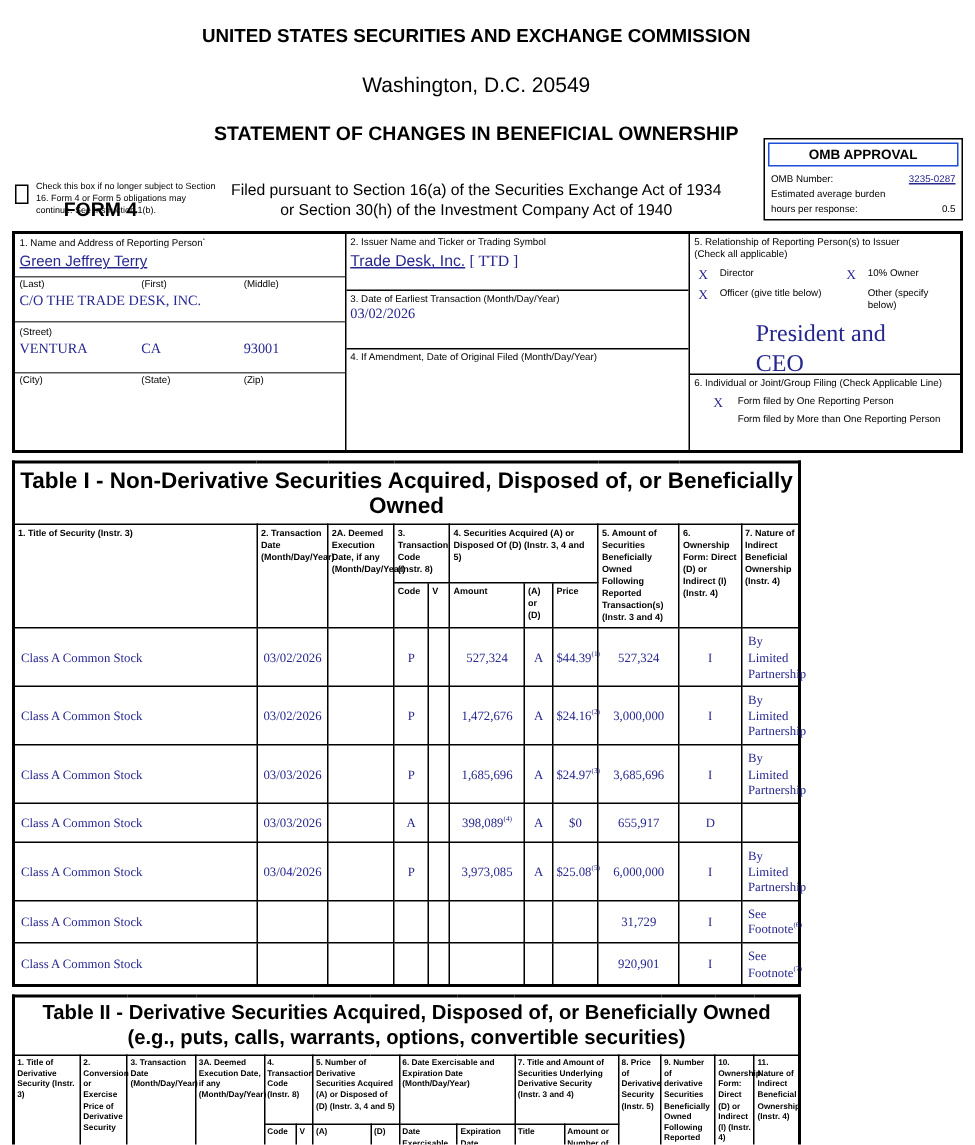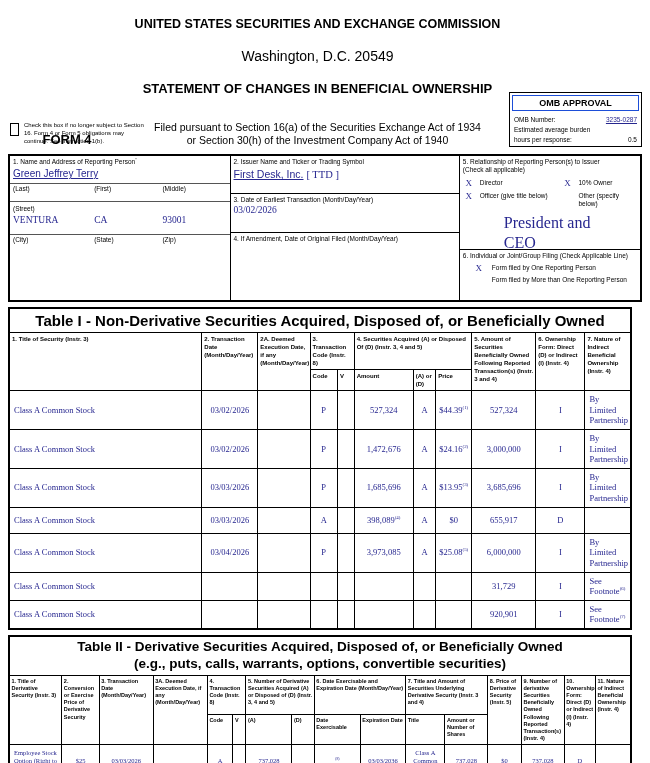--- a/index.html
+++ b/index.html
@@ -46,21 +46,21 @@
   .sec2 { height:38px; } .sec3 { height:39px; } .sec4 { height:67px; }
   .sec5 { height:93px; } .sec6 { height:53px; border-top:1px solid #000; }
   .chk-grid { display:grid; grid-template-columns:56% 44%; padding:1px 2px; }
   .chk-item { display:flex; gap:4px; margin:1.5px 0; }
   .xmark { width:14px; text-align:center; font-size:9px; flex:none; }
   .chk-lbl { font-size:6.5px; line-height:1.3; padding-top:1px; }
   .officer-title { font-size:16px; width:95px; margin:2px 0 0 44px; line-height:1.25; }
   .filing-row { display:flex; gap:6px; margin:2px 0 0 12px; }
 
   
-  table { border-collapse:collapse; width:624px; table-layout:fixed; margin-top:5px; }
+  table { border-collapse:collapse; width:526px; table-layout:fixed; margin-top:5px; }
   table, th, td { border:1px solid #000; }
   table { border-width:2px; }
   .tbl-title { text-align:center; font-weight:bold; font-size:15px; padding:3px 0; }
   .tbl2-title { text-align:center; font-weight:bold; font-size:13.5px; padding:2px 0; line-height:1.25; }
   th { font-size:6px; font-weight:bold; text-align:left; vertical-align:top; padding:2px; line-height:1.35; }
   .t2 th { font-size:5.5px; line-height:1.3; padding:2px 1.5px; }
   td.v { font-family:"Liberation Serif", serif; color:#26268f; font-size:8.5px; text-align:center; vertical-align:middle; padding:3px 2px; line-height:1.25; }
   .t2 td.v { font-size:6.5px; }
   td.v.left { text-align:left; padding-left:4px; }
   .big { font-size:10px; }
@@ -108,40 +108,41 @@
 
     <div class="cell person-cell">
       <div class="lbl"><span>1. Name and Address of Reporting Person</span><sup class="fn">*</sup></div>
       <div class="pname"><span class="link">Green Jeffrey Terry</span></div>
       <div class="inrule"></div>
       <div class="triple lbl">
         <span>(Last)</span>
         <span>(First)</span>
         <span>(Middle)</span>
       </div>
+      <div class="addr blue">C/O THE TRADE DESK, INC.</div>
       <div class="inrule" style="margin-top:7px"></div>
       <div class="lbl">(Street)</div>
       <div class="triple addr blue">
         <span>VENTURA</span>
         <span>CA</span>
         <span>93001</span>
       </div>
       <div class="inrule" style="margin-top:8px"></div>
       <div class="triple lbl">
         <span>(City)</span>
         <span>(State)</span>
         <span>(Zip)</span>
       </div>
     </div>
 
     <div class="cell">
       <div class="mid-sec sec2">
         <div class="lbl">2. Issuer Name and Ticker or Trading Symbol</div>
         <div class="issuer-name">
-          <span class="link">First Desk, Inc.</span>
+          <span class="link">Trade Desk, Inc.</span>
           <span class="blue">[ TTD ]</span>
         </div>
       </div>
       <div class="mid-sec sec3">
         <div class="lbl">3. Date of Earliest Transaction (Month/Day/Year)</div>
         <div class="datev blue">03/02/2026</div>
       </div>
       <div class="mid-sec sec4">
         <div class="lbl">4. If Amendment, Date of Original Filed (Month/Day/Year)</div>
       </div>
@@ -247,21 +248,21 @@
       <td class="v left"><span>By Limited Partnership</span><sup class="fn"></sup></td>
     </tr>
     <tr style="height:38px">
       <td class="v left">Class A Common Stock</td>
       <td class="v">03/03/2026</td>
       <td class="v"></td>
       <td class="v">P</td>
       <td class="v"></td>
       <td class="v"><span>1,685,696</span><sup class="fn"></sup></td>
       <td class="v">A</td>
-      <td class="v"><span>$13.95</span><sup class="fn">(3)</sup></td>
+      <td class="v"><span>$24.97</span><sup class="fn">(3)</sup></td>
       <td class="v">3,685,696</td>
       <td class="v">I</td>
       <td class="v left"><span>By Limited Partnership</span><sup class="fn"></sup></td>
     </tr>
     <tr style="height:26px">
       <td class="v left">Class A Common Stock</td>
       <td class="v">03/03/2026</td>
       <td class="v"></td>
       <td class="v">A</td>
       <td class="v"></td>

